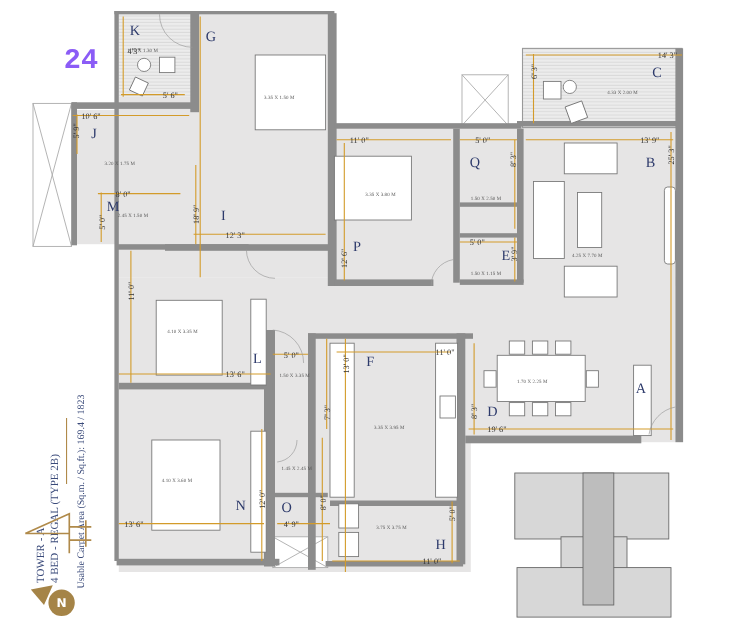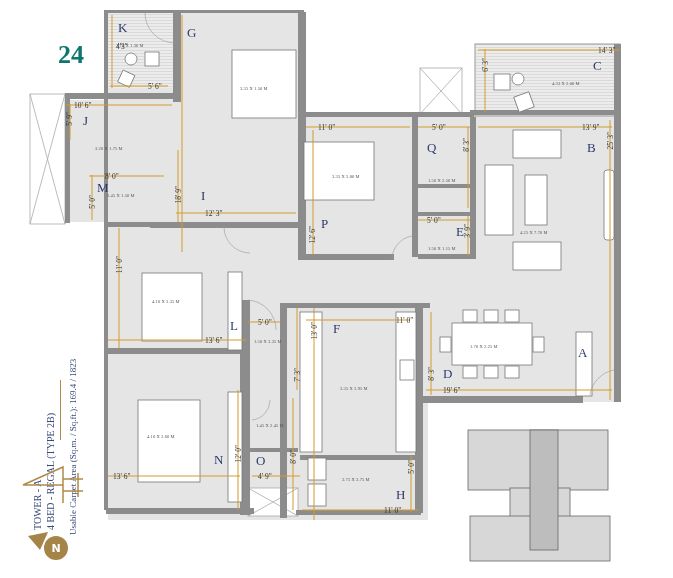--- a/index.html
+++ b/index.html
@@ -1,18 +1,18 @@
 <!DOCTYPE html>
 <html><head>
 <meta charset="utf-8">
 <style>
   html,body{margin:0;padding:0;background:#fff;}
   body{width:673px;height:578px;position:relative;overflow:hidden;font-family:"Liberation Serif",serif;}
   .abs{position:absolute;}
-  .unit-no{left:58px;top:40px;font-family:Liberation Serif, serif;font-weight:bold;font-size:26px;color:#0f766e;}
+  .unit-no{left:58px;top:40px;font-family:Liberation Mono, monospace;font-weight:bold;font-size:26px;color:#8b5cf6;}
   .rl{font-family:"Liberation Serif",serif;font-size:13px;color:#2d3a6b;}
   .dim{font-family:"Liberation Serif",serif;font-size:7.5px;color:#333;background:#fff0;}
   .sz{font-family:"Liberation Serif",serif;font-size:4.5px;color:#555;letter-spacing:0.1px;white-space:nowrap;}
   .vert{writing-mode:vertical-rl;transform:rotate(180deg);}
   .info-line{font-family:"Liberation Serif",serif;color:#3a4a7a;font-size:10px;white-space:nowrap;}
 </style>
 </head>
 <body>
 
 <div class="abs unit-no">24</div>

